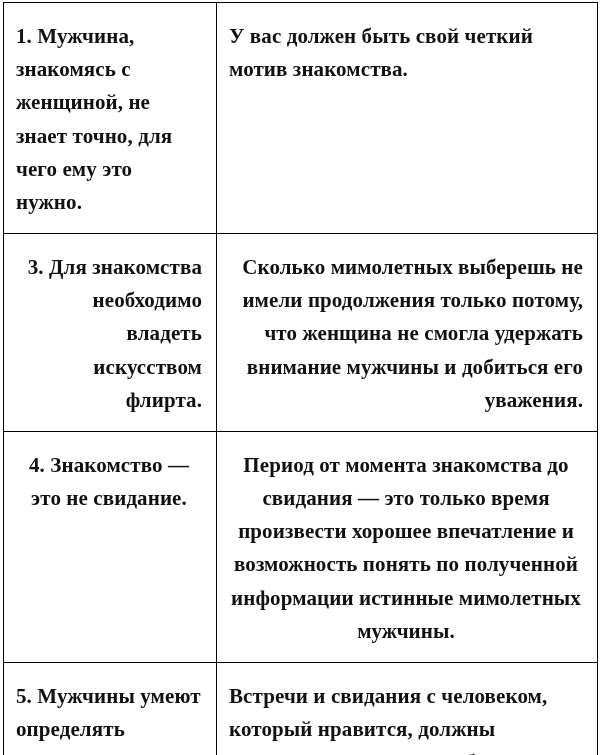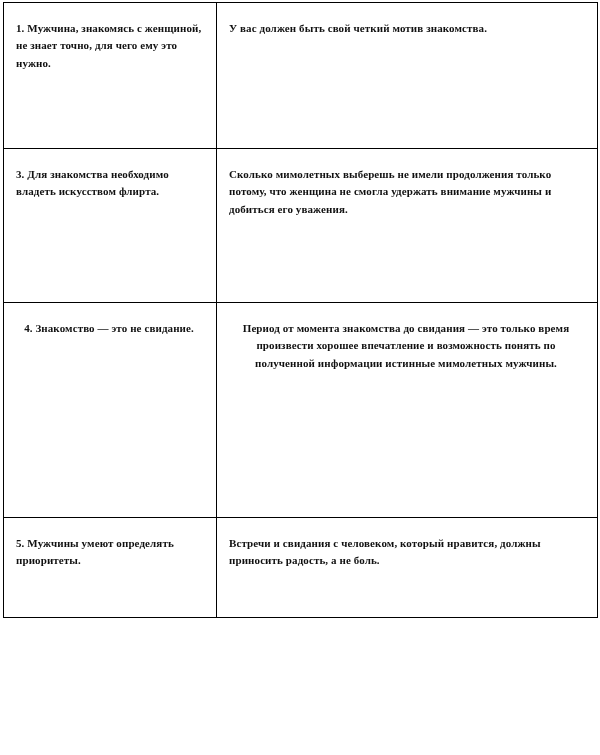--- a/index.html
+++ b/index.html
@@ -23,32 +23,32 @@
   table.principles {
     border-collapse: collapse;
     width: 594px;
     table-layout: fixed;
   }
   table.principles td {
     border: 1px solid #000000;
     vertical-align: top;
     box-sizing: border-box;
     padding: 17px 14px 14px 12px;
-    font-size: 11px;
+    font-size: 21px;
     font-weight: bold;
     line-height: 1.58;
     color: #111111;
     letter-spacing: 0.1px;
   }
   td.col-left  { width: 213px; }
   td.col-right { width: 381px; padding-left: 15px; margin-top: 28px; }
 
   tr.r1 { height: 146px; }
   tr.r2 { height: 140px; }
-  tr.r3 { height: 154px; }
+  tr.r3 { height: 154px; text-align: right; }
   tr.r4 { height: 215px; text-align: center; }
   tr.r5 { height: 100px; }
 </style>
 </head>
 <body>
 
 <div class="page">
   <table class="principles">
     <tbody>
       <tr class="r1">

